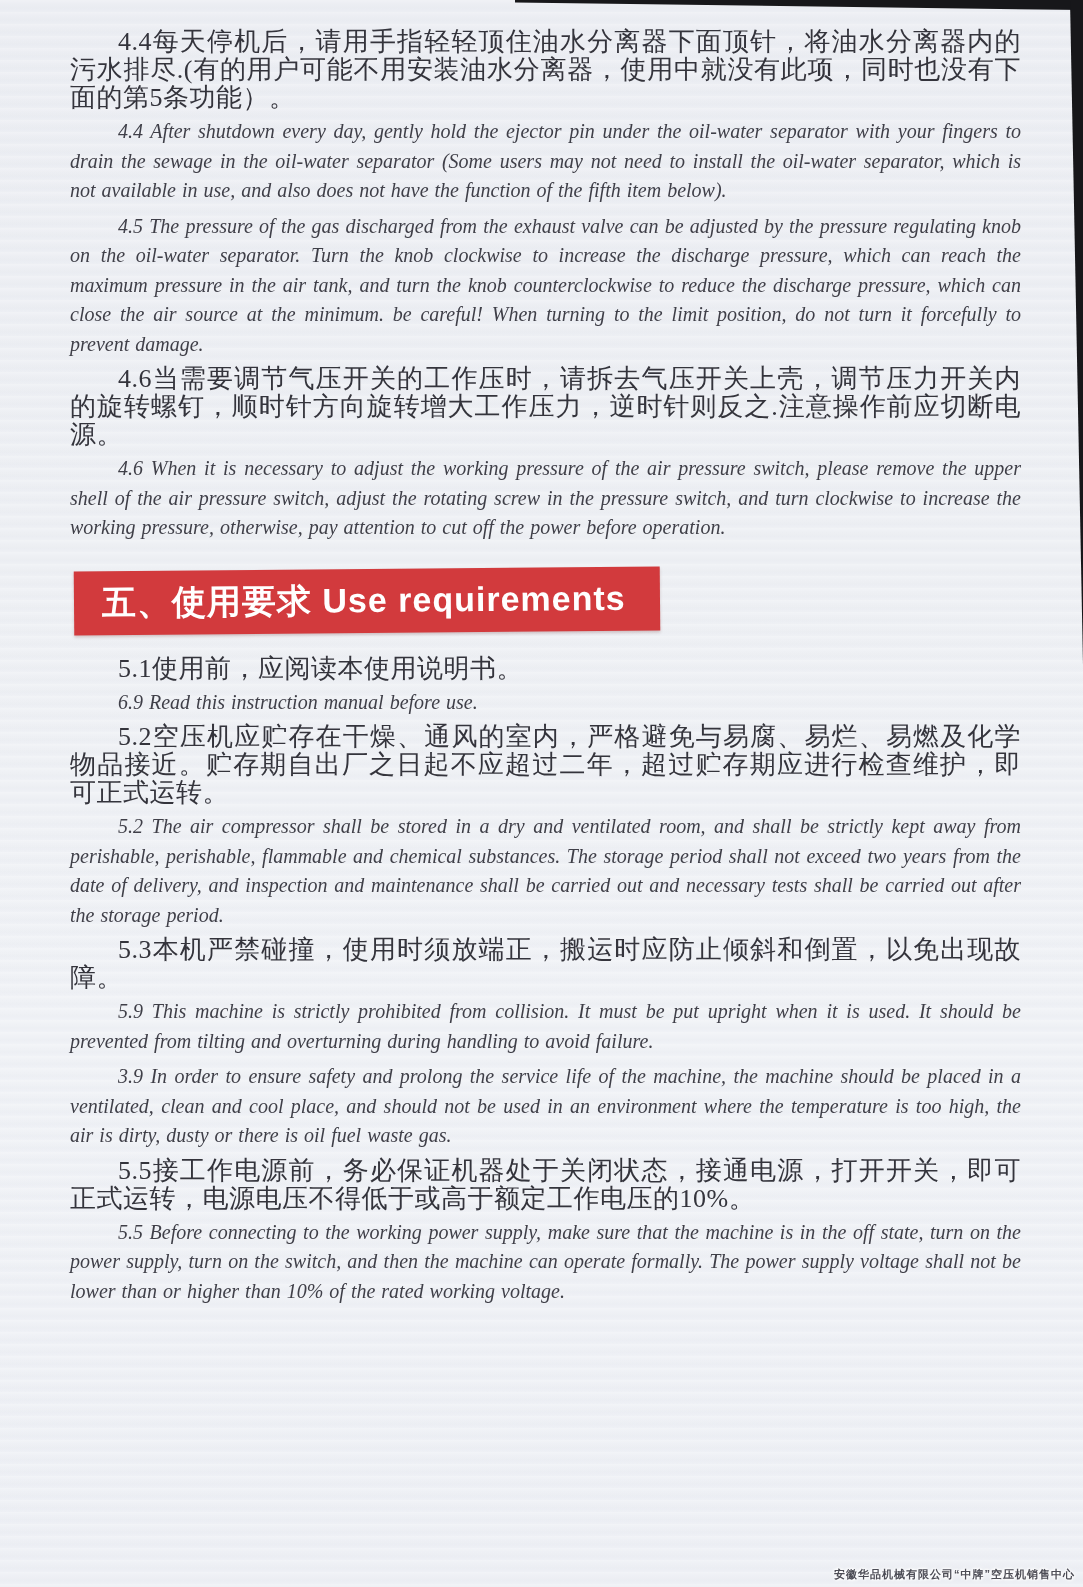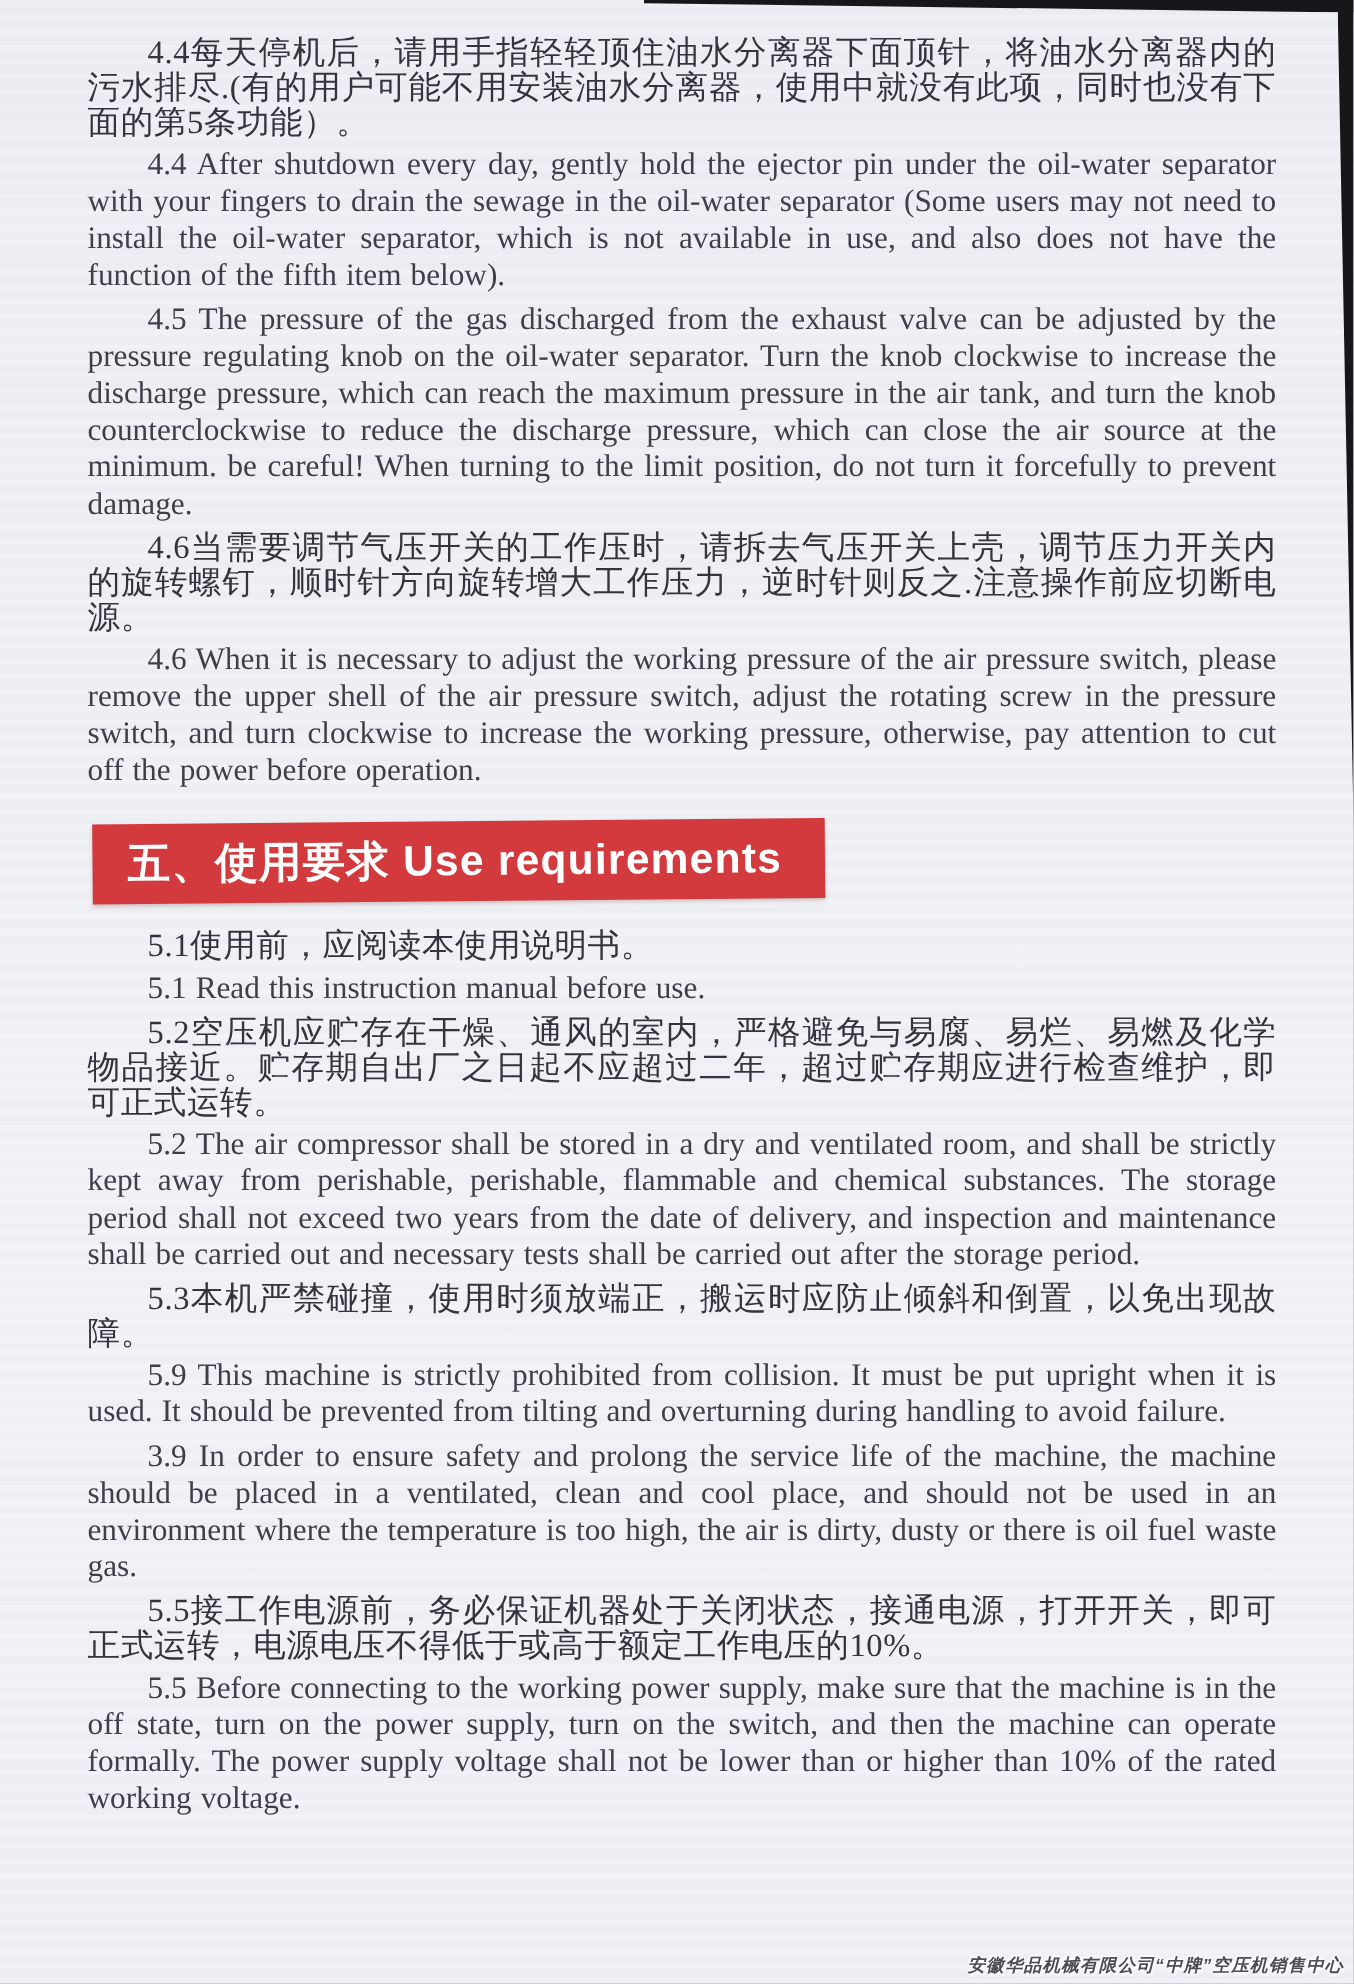--- a/index.html
+++ b/index.html
@@ -45,26 +45,27 @@
   }
   p.zh {
     font-size: 26px;
     line-height: 28px;
     letter-spacing: 0.5px;
     margin: 0 0 5px 0;
     text-indent: 48px;
     color: #34343c;
   }
   p.en {
-    font-size: 25px;
+    font-size: 20px;
     line-height: 29.5px;
     margin: 0 0 6px 0;
     text-indent: 48px;
     color: #3f3f48;
     word-spacing: 1px;
+    font-style: italic;
   }
   .banner {
     width: 586px; height: 64px;
     background: #d23a3d;
     margin: 26px 0 22px 4px;
     display: flex; align-items: center;
     padding-left: 28px;
     box-sizing: border-box;
     transform: rotate(-0.5deg);
     box-shadow: 0 2px 3px rgba(120,60,60,0.25);
@@ -74,28 +75,27 @@
     font-family: "Liberation Sans", "DejaVu Sans", sans-serif;
     font-weight: bold;
     font-size: 34px;
     letter-spacing: 1px;
     white-space: nowrap;
   }
   .watermark {
     position: absolute;
     right: 8px; bottom: 5px;
     font-family: "Liberation Sans", "DejaVu Sans", sans-serif;
-    font-size: 14px;
+    font-size: 11px;
     font-weight: bold;
     letter-spacing: 1px;
     color: #4c4c55;
     text-shadow: 0 0 3px #ffffff, 0 0 6px #ffffff, 1px 1px 2px rgba(255,255,255,0.95),
                  -1px -1px 2px rgba(255,255,255,0.95);
     white-space: nowrap;
-    font-style: italic;
   }
 </style>
 </head>
 <body>
 
 <div class="page">
 
   <div class="scan-edge-top"></div>
   <div class="scan-edge-right"></div>
 
@@ -104,21 +104,21 @@
     <p class="en">4.4 After shutdown every day, gently hold the ejector pin under the oil-water separator with your fingers to drain the sewage in the oil-water separator (Some users may not need to install the oil-water separator, which is not available in use, and also does not have the function of the fifth item below).</p>
     <p class="en">4.5 The pressure of the gas discharged from the exhaust valve can be adjusted by the pressure regulating knob on the oil-water separator. Turn the knob clockwise to increase the discharge pressure, which can reach the maximum pressure in the air tank, and turn the knob counterclockwise to reduce the discharge pressure, which can close the air source at the minimum. be careful! When turning to the limit position, do not turn it forcefully to prevent damage.</p>
     <p class="zh">4.6当需要调节气压开关的工作压时，请拆去气压开关上壳，调节压力开关内的旋转螺钉，顺时针方向旋转增大工作压力，逆时针则反之.注意操作前应切断电源。</p>
     <p class="en">4.6 When it is necessary to adjust the working pressure of the air pressure switch, please remove the upper shell of the air pressure switch, adjust the rotating screw in the pressure switch, and turn clockwise to increase the working pressure, otherwise, pay attention to cut off the power before operation.</p>
 
     <div class="banner">
       <span class="banner-text">五、使用要求 Use requirements</span>
     </div>
 
     <p class="zh">5.1使用前，应阅读本使用说明书。</p>
-    <p class="en">5.1 Read this instruction manual before use.</p>
+    <p class="en">6.9 Read this instruction manual before use.</p>
     <p class="zh">5.2空压机应贮存在干燥、通风的室内，严格避免与易腐、易烂、易燃及化学物品接近。贮存期自出厂之日起不应超过二年，超过贮存期应进行检查维护，即可正式运转。</p>
     <p class="en">5.2 The air compressor shall be stored in a dry and ventilated room, and shall be strictly kept away from perishable, perishable, flammable and chemical substances. The storage period shall not exceed two years from the date of delivery, and inspection and maintenance shall be carried out and necessary tests shall be carried out after the storage period.</p>
     <p class="zh">5.3本机严禁碰撞，使用时须放端正，搬运时应防止倾斜和倒置，以免出现故障。</p>
     <p class="en">5.9 This machine is strictly prohibited from collision. It must be put upright when it is used. It should be prevented from tilting and overturning during handling to avoid failure.</p>
     <p class="en">3.9 In order to ensure safety and prolong the service life of the machine, the machine should be placed in a ventilated, clean and cool place, and should not be used in an environment where the temperature is too high, the air is dirty, dusty or there is oil fuel waste gas.</p>
     <p class="zh">5.5接工作电源前，务必保证机器处于关闭状态，接通电源，打开开关，即可正式运转，电源电压不得低于或高于额定工作电压的10%。</p>
     <p class="en">5.5 Before connecting to the working power supply, make sure that the machine is in the off state, turn on the power supply, turn on the switch, and then the machine can operate formally. The power supply voltage shall not be lower than or higher than 10% of the rated working voltage.</p>
   </div>
 
   <div class="watermark">安徽华品机械有限公司“中牌”空压机销售中心</div>

